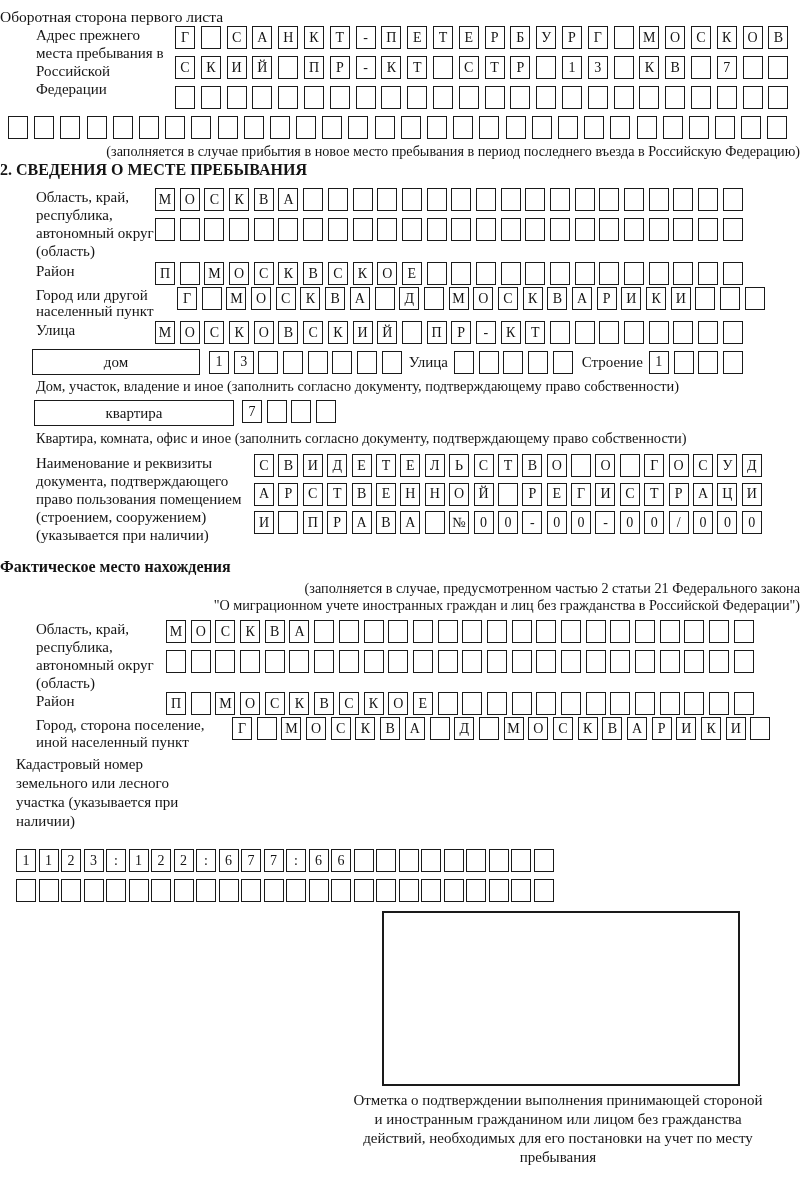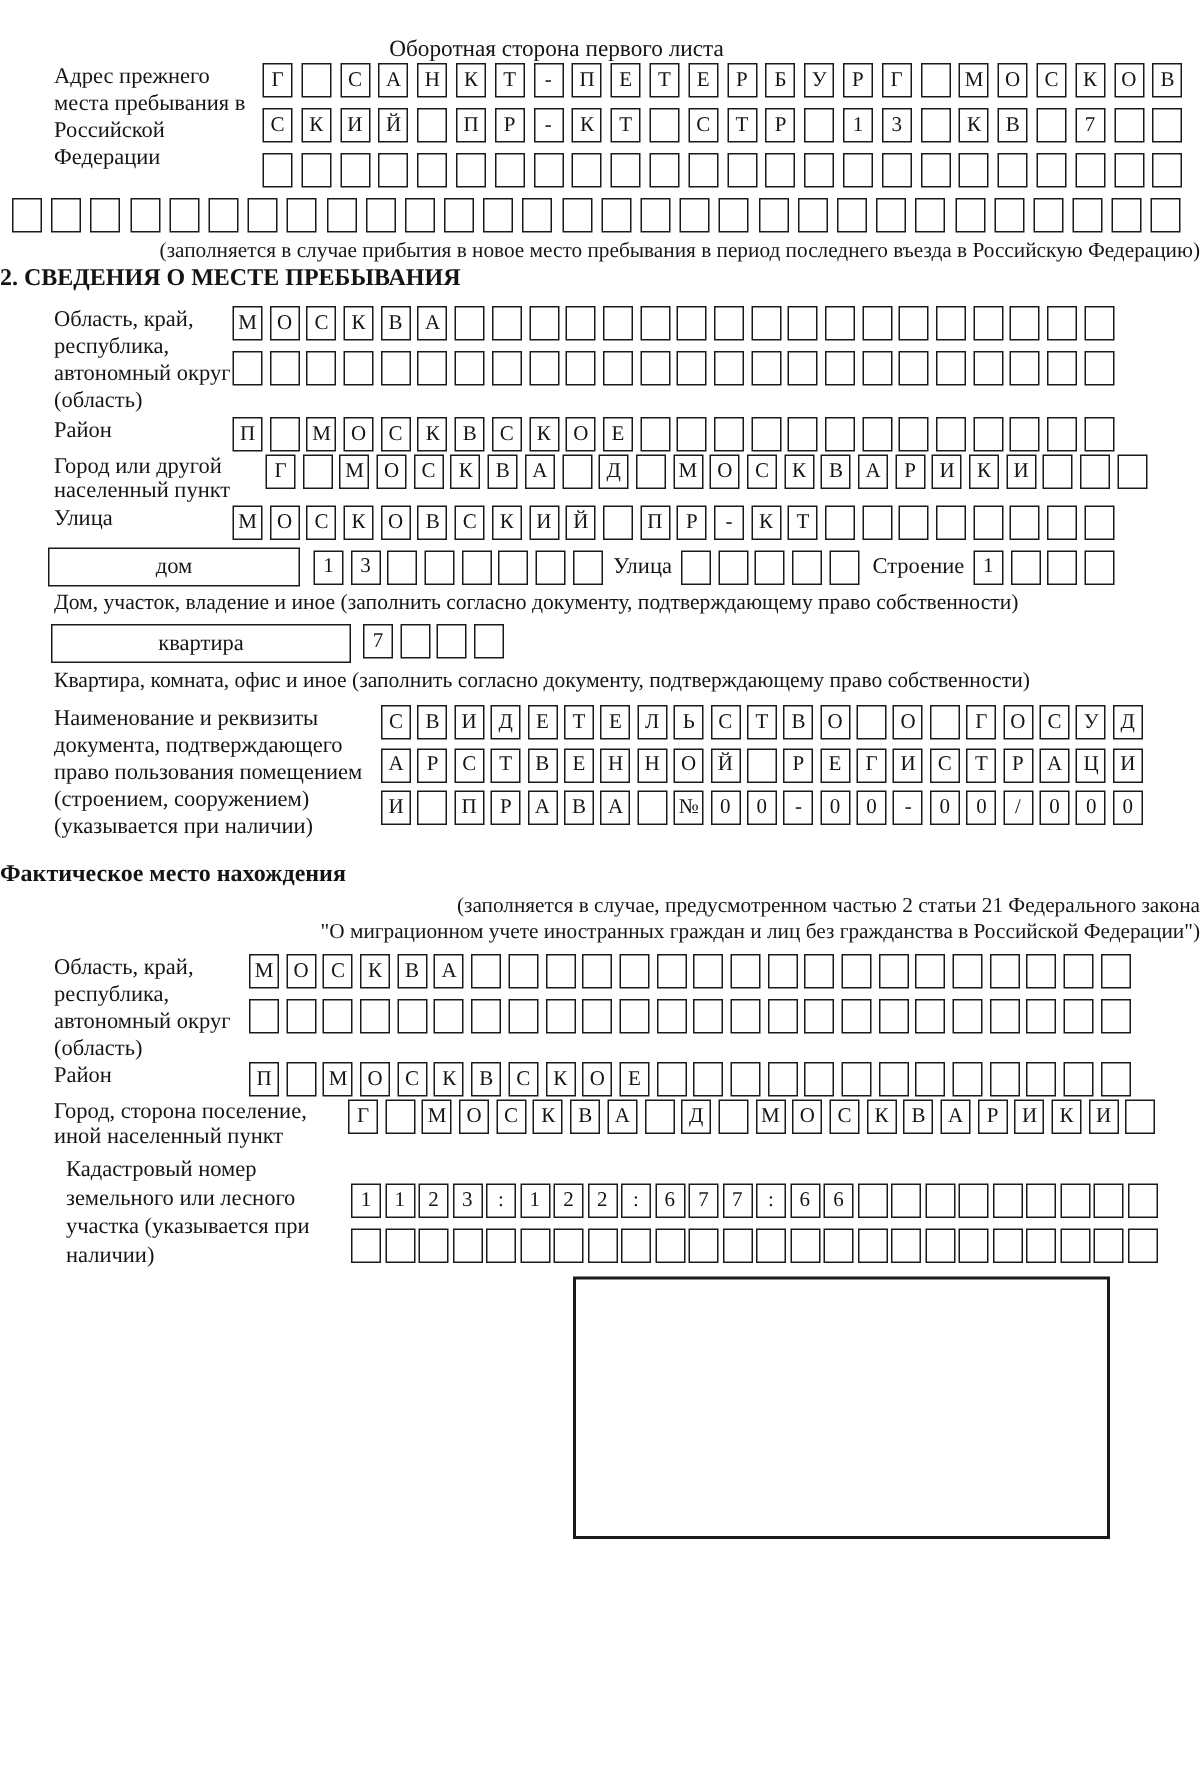--- a/index.html
+++ b/index.html
@@ -1,18 +1,18 @@
 <!DOCTYPE html>
 <html><head>
 <meta charset="utf-8">
 <style>
   html,body{margin:0;padding:0;background:#fff;}
   .page{position:relative;width:800px;height:1180px;background:#fff;color:#141414;
         font-family:"Liberation Serif","DejaVu Serif",serif;overflow:hidden;}
-  .hdr{text-align:center;padding:24px 58px 0 0;font-size:15.5px;}
+  .hdr{text-align:left;padding:8px 58px 0 0;font-size:15.5px;}
   .grp{display:flex;align-items:flex-start;}
   .lbl{font-size:15px;line-height:18px;flex:0 0 auto;}
   .cells-col{display:flex;flex-direction:column;}
   .cellrow{display:flex;gap:4.7px;margin-bottom:7px;}
   .cell{flex:0 0 auto;width:20px;height:23px;border:1.5px solid #1a1a1a;box-sizing:border-box;
         display:flex;align-items:center;justify-content:center;font-size:14px;line-height:1;}
   .g58{gap:5.8px}.g62{gap:6.2px}.g25{gap:2.5px}.g44{gap:4.4px}
   .note{font-size:14.2px;text-align:right;margin-top:0;}
   .note-left{font-size:14.4px;margin-left:36px;}
   .sect-title{font-weight:bold;font-size:16px;text-align:left;margin:1px 0 9px 0;}
@@ -529,21 +529,21 @@
         <div class="cell">В</div>
         <div class="cell">А</div>
         <div class="cell">Р</div>
         <div class="cell">И</div>
         <div class="cell">К</div>
         <div class="cell">И</div>
         <div class="cell"></div>
       </div>
   </div>
 
-  <div class="grp" style="margin-left:44px;margin-top:4px;">
+  <div class="grp" style="margin-left:16px;margin-top:4px;flex-direction:column;">
     <div class="lbl" style="width:190px;line-height:19px;">Кадастровый номер земельного или лесного участка (указывается при наличии)</div>
     <div class="cells-col" style="margin-top:18px;">
       <div class="cellrow g25">
           <div class="cell">1</div>
           <div class="cell">1</div>
           <div class="cell">2</div>
           <div class="cell">3</div>
           <div class="cell">:</div>
           <div class="cell">1</div>
           <div class="cell">2</div>
@@ -589,15 +589,16 @@
           <div class="cell"></div>
           <div class="cell"></div>
           <div class="cell"></div>
           <div class="cell"></div>
         </div>
     </div>
   </div>
 
   <div style="margin-left:352px;margin-top:2px;">
     <div class="stamp-box" style="margin-left:30px;"></div>
+    <div class="stamp-caption">Отметка о подтверждении выполнения принимающей стороной и иностранным гражданином или лицом без гражданства действий, необходимых для его постановки на учет по месту пребывания</div>
   </div>
 
 </div>
 
 </body></html>

